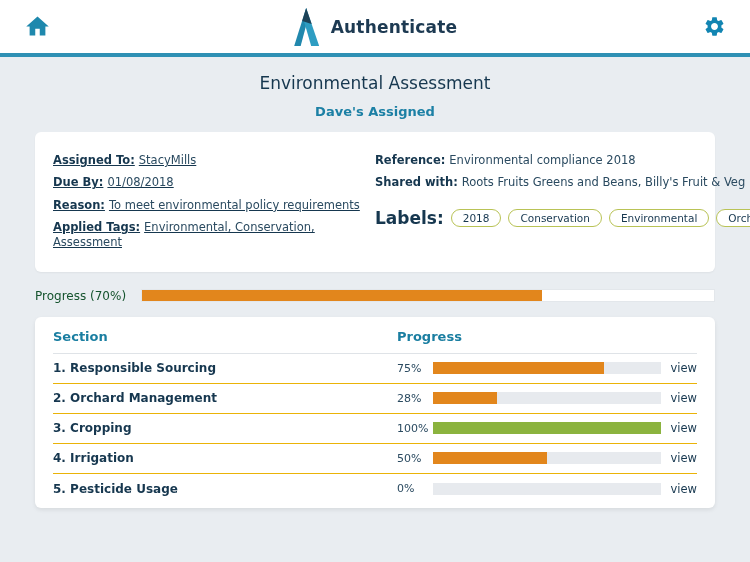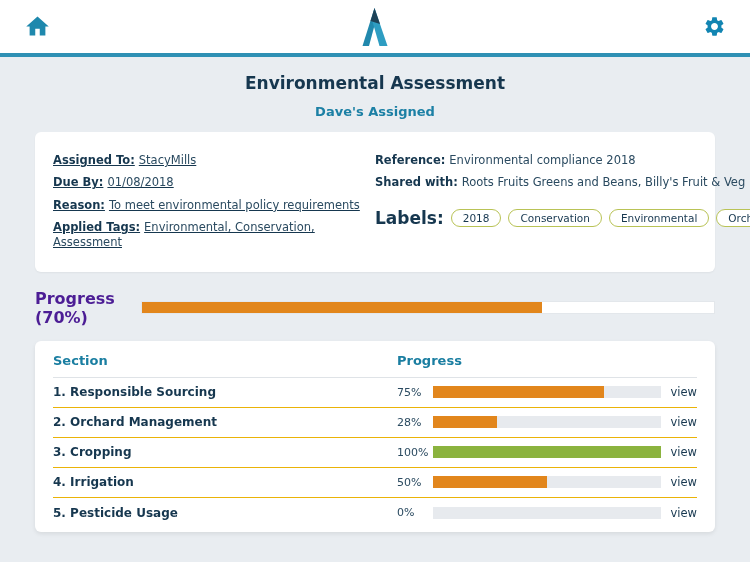--- a/index.html
+++ b/index.html
@@ -9,37 +9,37 @@
   
   .topbar { position:relative; height:57px; background:#ffffff; border-bottom:4px solid #2e90b4;
             display:flex; align-items:center; justify-content:space-between; padding:0 24px; }
   .logo { position:absolute; left:50%; top:50%; transform:translate(-50%,-50%);
           display:flex; align-items:center; gap:10px; }
   .logo-text { font-size:17px; font-weight:bold; color:#1d3a52; letter-spacing:.2px; }
   .icon-btn { background:none; border:none; cursor:pointer; display:flex; align-items:center; }
 
   
   .main { padding:12px 35px 0 35px; }
-  .page-title { text-align:center; font-size:17px; font-weight:bold; color:#16374f; margin-top:4px; }
+  .page-title { text-align:center; font-size:17px; font-weight:normal; color:#16374f; margin-top:4px; }
   .page-subtitle { text-align:center; font-size:13px; font-weight:bold; color:#1c80a5; margin-top:11px; }
 
   
   .details-card { background:#ffffff; border-radius:6px; margin-top:13px; padding:13px 18px 15px 18px;
                   display:flex; box-shadow:0 1px 2px rgba(0,0,0,.05); }
   .details-left { flex:0 0 50%;text-decoration:underline; }
   .details-right { flex:1; }
   .detail-row { font-size:11.5px; color:#2a4a60; margin:8px 0; line-height:1.25; }
   .detail-row b { color:#16374f; font-weight:bold; margin-right:4px; }
   .labels-row { display:flex; align-items:center; margin-top:18px; }
   .pill { display:inline-block; border:1.5px solid #b9c356; border-radius:12px; background:#fff;
           padding:2px 11px; margin-left:7px; font-size:10.5px; color:#16374f; white-space:nowrap; }
 
   
   .progress-row { display:flex; align-items:center; margin-top:17px; }
-  .progress-label { width:106px; font-size:16px; font-weight:bold; color:#4c1d95; flex:0 0 auto; }
+  .progress-label { width:106px; font-size:12px; font-weight:normal; color:#14532d; flex:0 0 auto; }
   .progress-track-big { flex:1; height:13px; background:#ffffff; border:1px solid #e3e7eb; }
   .progress-fill-big { height:100%; background:#e2861c; }
 
   
   .table-card { background:#ffffff; border-radius:6px; margin-top:14px; padding:2px 18px 4px 18px;
                 box-shadow:0 2px 4px rgba(0,0,0,.08); }
   .t-head { display:grid; grid-template-columns:344px 1fr; align-items:center;
             padding:10px 0 9px 0; border-bottom:1px solid #dfe3e7; }
   .t-head span { font-size:13px; font-weight:bold; color:#1a7ea1; }
   .t-row { display:grid; grid-template-columns:344px 36px 228px 1fr; align-items:center;
@@ -60,20 +60,21 @@
         <path fill="#1e88ad" d="M10 20v-6h4v6h5v-8h3L12 3 2 12h3v8z"></path>
       </svg>
   </button>
 
   <div class="logo">
     <svg width="28" height="44" viewBox="0 0 56 80">
       <polygon points="27,2 3,78 16,78 31,22" fill="#2188ad"></polygon>
       <polygon points="27,2 53,78 37,78 22,26" fill="#2e9dc2"></polygon>
       <polygon points="27,2 38,34 19,28" fill="#1d4257"></polygon>
     </svg>
+    <span class="logo-text">Authenticate</span>
   </div>
 
   <button class="icon-btn" aria-label="settings">
     <svg width="23" height="23" viewBox="0 0 24 24">
         <path fill="#1285b2" d="M19.14 12.94c.04-.3.06-.61.06-.94s-.02-.64-.07-.94l2.03-1.58c.18-.14.23-.41.12-.61l-1.92-3.32c-.12-.22-.37-.29-.59-.22l-2.39.96c-.5-.38-1.03-.7-1.62-.94l-.36-2.54c-.04-.24-.24-.41-.48-.41h-3.84c-.24 0-.43.17-.47.41l-.36 2.54c-.59.24-1.13.57-1.62.94l-2.39-.96c-.22-.08-.47 0-.59.22L2.74 8.87c-.12.21-.08.47.12.61l2.03 1.58c-.05.3-.09.63-.09.94s.02.64.07.94l-2.03 1.58c-.18.14-.23.41-.12.61l1.92 3.32c.12.22.37.29.59.22l2.39-.96c.5.38 1.03.7 1.62.94l.36 2.54c.05.24.24.41.48.41h3.84c.24 0 .44-.17.47-.41l.36-2.54c.59-.24 1.13-.56 1.62-.94l2.39.96c.22.08.47 0 .59-.22l1.92-3.32c.12-.22.07-.47-.12-.61l-2.01-1.58zM12 15.6c-1.98 0-3.6-1.62-3.6-3.6s1.62-3.6 3.6-3.6 3.6 1.62 3.6 3.6-1.62 3.6-3.6 3.6z"></path>
       </svg>
   </button>
 </div>
 
 <div class="main">

